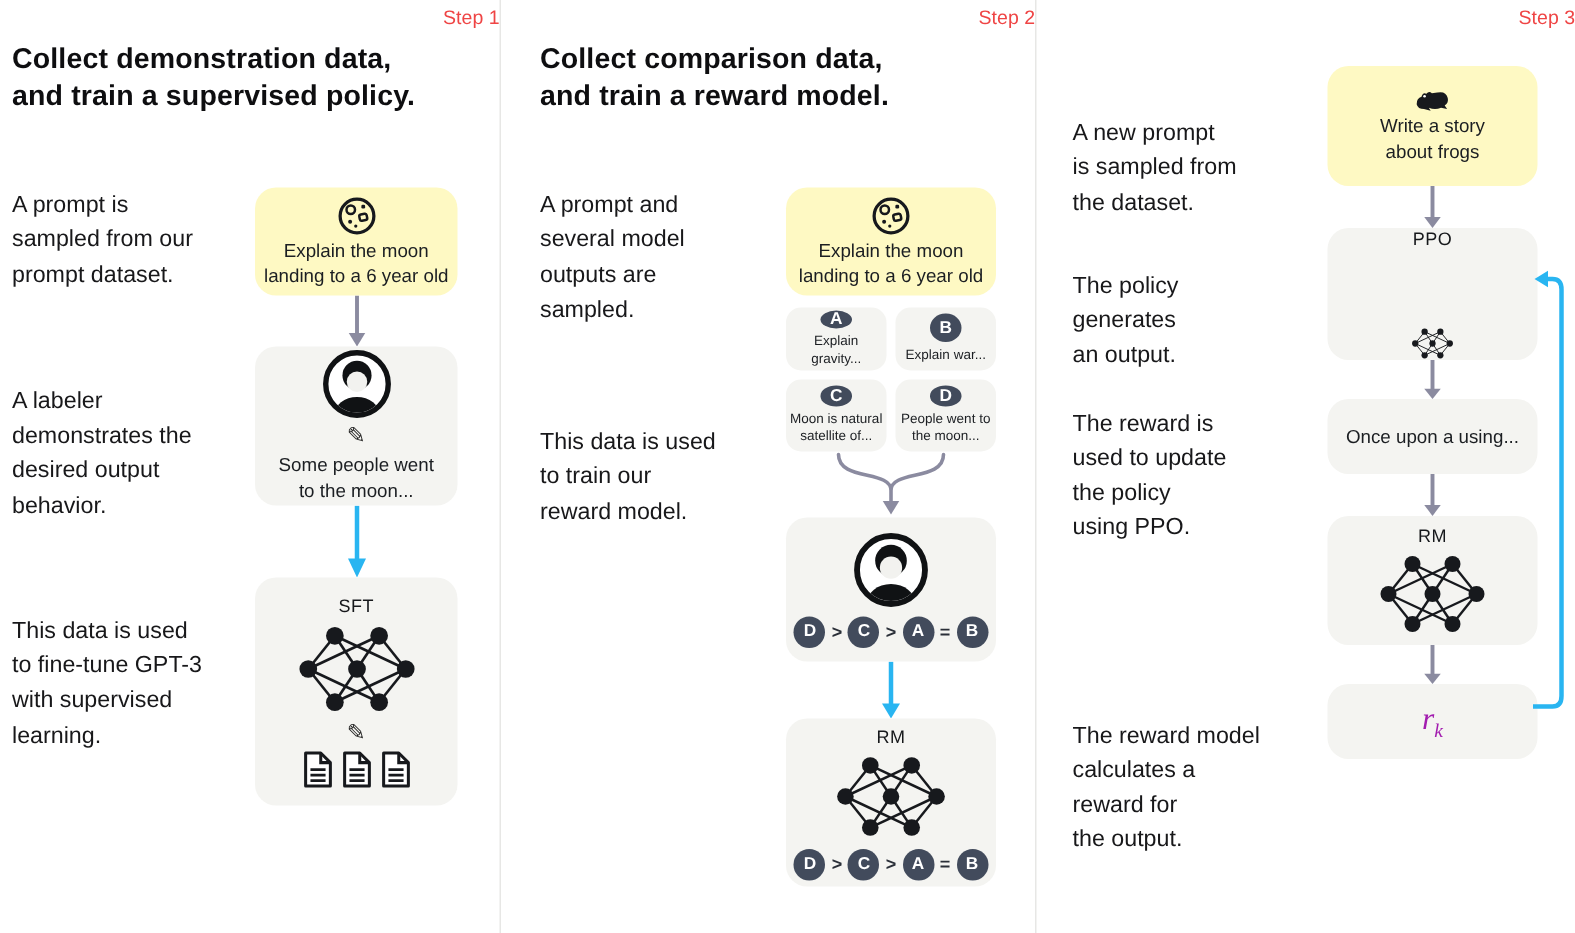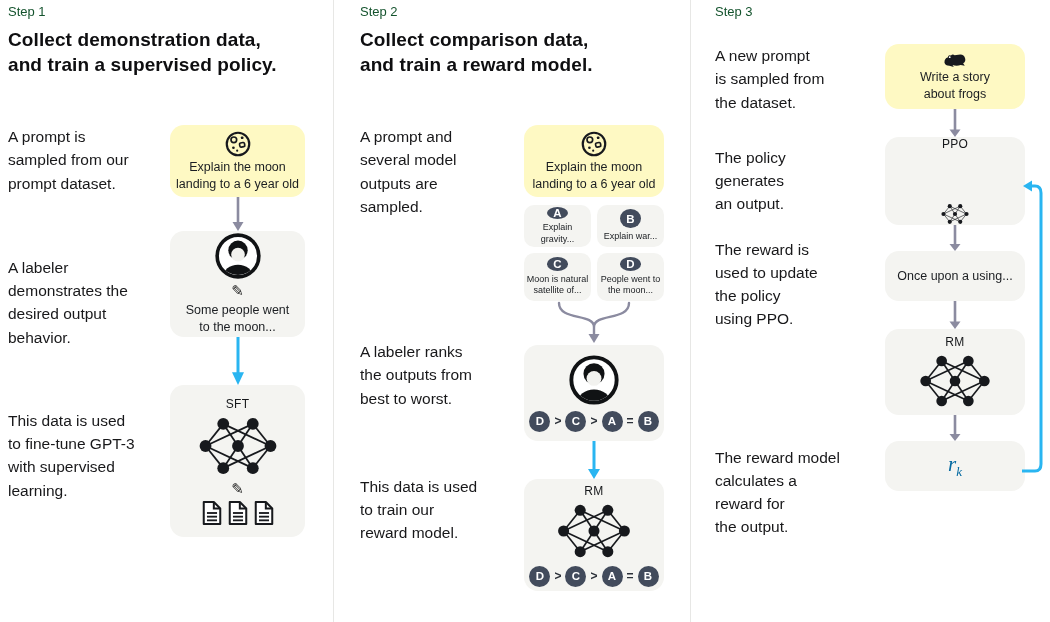--- a/index.html
+++ b/index.html
@@ -5,62 +5,62 @@
   * { margin:0; padding:0; box-sizing:border-box; }
   html,body { background:#fff; }
   body { font-family:"Liberation Sans", sans-serif; color:#18181a; }
   #canvas { position:relative; width:1050px; height:622px; background:#fff; overflow:hidden; display:flex; }
 
   .col { height:622px; position:relative; }
   .col1 { width:333px; padding:4px 0 0 8px; }
   .col2 { width:357px; padding:4px 0 0 26px; border-left:1px solid #e7e7e5; }
   .col3 { width:360px; padding:4px 0 0 24px; border-left:1px solid #e7e7e5; }
 
-  .step-label { font-size:13px; color:#14532d; }
+  .step-label { font-size:13px; color:#ef4444;text-align:right; }
   .heading { margin-top:8px; font-size:19px; font-weight:bold; line-height:1.32; color:#0e0e10; white-space:pre-line; letter-spacing:.1px; }
 
   .main-row { display:flex; }
   .col1 .main-row { margin-top:48px; }
   .col2 .main-row { margin-top:48px; }
   .col3 .main-row { margin-top:25px; }
 
   .captions { width:150px; flex:none; }
-  .col3 .captions { width:160px; }
+  .col3 .captions { width:160px;margin-top:33px; }
   .cap { font-size:15.5px; line-height:1.5; white-space:pre-line; color:#18181a; }
 
   .diagram { flex:none; position:relative; display:flex; flex-direction:column; align-items:center; }
   .col1 .diagram { width:135px; margin-left:12px; }
   .col2 .diagram { width:140px; margin-left:14px; }
   .col3 .diagram { width:140px; margin-left:10px; }
 
   .bx { width:100%; border-radius:14px; display:flex; flex-direction:column; align-items:center; justify-content:center; }
   .bx-blue { background:#fef9c3; }
   .bx-gray { background:#f4f4f1; }
   .bx-text { font-size:12.5px; line-height:1.35; text-align:center; white-space:pre-line; color:#1b1e22; }
   .bx-label { font-size:12px; color:#16181b; letter-spacing:.3px; }
   .pencil { font-size:15px; line-height:1; color:#222; }
 
-  .h70{height:65px;} .h72{height:72px;} .h88{height:88px;gap:48px;} .h86{height:86px;}
+  .h70{height:80px;} .h72{height:72px;} .h88{height:88px;gap:48px;} .h86{height:86px;}
   .h96{height:96px;} .h106{height:106px;} .h112{height:112px;} .h152{height:152px;} .h50{height:50px;}
 
   .arrow-wrap { line-height:0; }
 
   .out-grid { display:grid; grid-template-columns:67px 67px; column-gap:6px; row-gap:6px; margin-top:8px; width:100%; }
   .out-box { background:#f4f4f1; border-radius:10px; display:flex; flex-direction:column; align-items:center; justify-content:center; gap:3px; padding:4px 2px; }
   .out-r1 { height:42px; } .out-r2 { height:48px; }
   .out-badge { width:21px; height:21px; border-radius:50%; background:#424b5c; color:#fff; font-weight:bold; font-size:11.5px; display:flex; align-items:center; justify-content:center; }
   .out-text { font-size:9px; line-height:1.3; text-align:center; white-space:pre-line; color:#1b1e22; }
 
   .ranking { display:flex; align-items:center; gap:3px; }
   .rk-badge { width:21px; height:21px; border-radius:50%; background:#424b5c; color:#fff; font-weight:bold; font-size:11.5px; display:flex; align-items:center; justify-content:center; }
   .rk-op { font-size:12px; font-weight:bold; color:#2a2f38; padding:0 1px; }
 
   .docs-row { display:flex; gap:4px; line-height:0; }
 
-  .reward-math { font-family:"Liberation Serif", serif; font-style:italic; font-size:21px; color:#0369a1; }
+  .reward-math { font-family:"Liberation Serif", serif; font-style:italic; font-size:21px; color:#a21caf; }
   .reward-math sub { font-size:13px; }
 
   .loop-svg { position:absolute; left:136px; top:130px; }
   .gap4{margin-top:4px;} .gap6{margin-top:6px;}
 </style>
 </head>
 <body>
 
 <svg width="0" height="0" style="position:absolute">
   <defs>
@@ -199,23 +199,20 @@
   <div class="col col2">
     <div class="step-label">Step 2</div>
     <div class="heading">Collect comparison data,
 and train a reward model.</div>
     <div class="main-row">
       <div class="captions">
         <p class="cap">A prompt and
 several model
 outputs are
 sampled.</p>
-        <p class="cap" style="margin-top:122px">A labeler ranks
-the outputs from
-best to worst.</p>
         <p class="cap" style="margin-top:65px">This data is used
 to train our
 reward model.</p>
       </div>
       <div class="diagram">
         <div class="bx bx-blue h72">
           <svg width="30" height="30">
               <use href="#moon"></use>
             </svg>
           <div class="bx-text">Explain the moon

